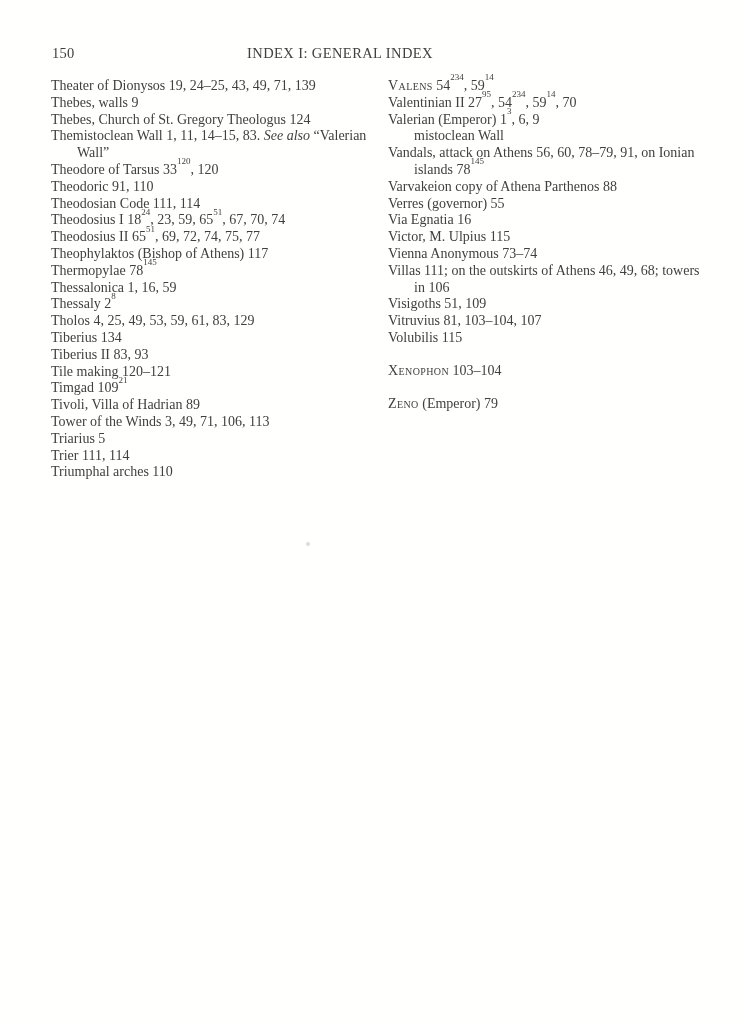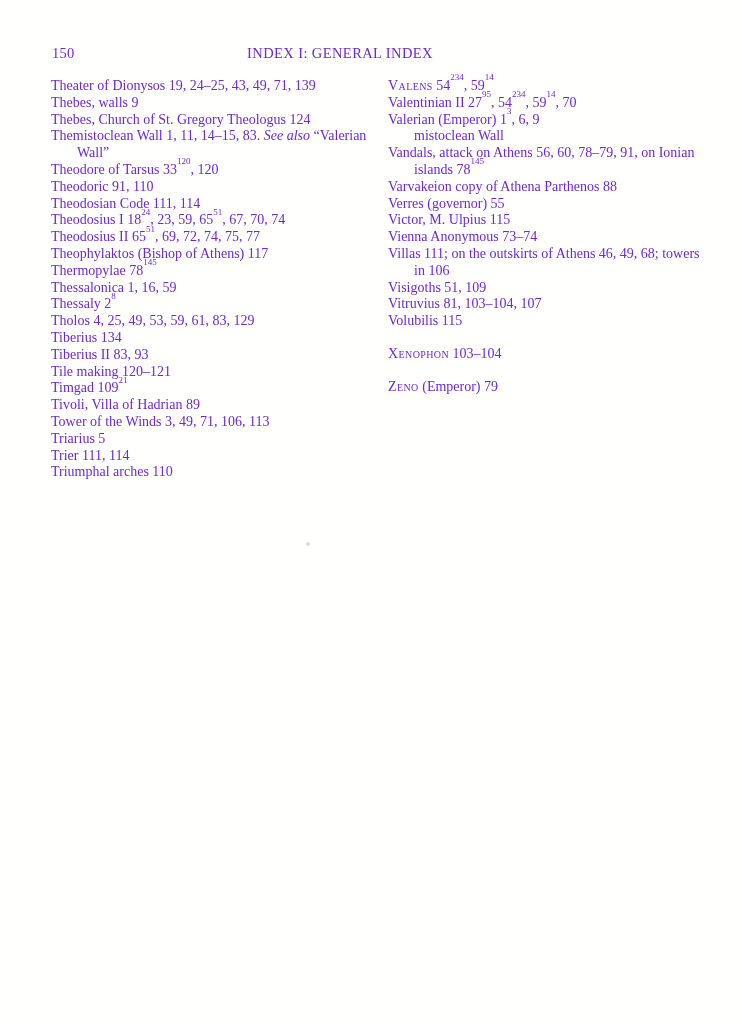--- a/index.html
+++ b/index.html
@@ -1,21 +1,21 @@
 <!DOCTYPE html>
 <html><head>
 <meta charset="utf-8">
 <style>
   html, body { margin: 0; padding: 0; background: #ffffff; }
   .page {
     position: relative;
     width: 742px;
     height: 1024px;
     background: #fffffe;
-    color: #6d28d9;
+    color: #404040;
     font-family: "Liberation Serif", "DejaVu Serif", serif;
     overflow: hidden;
   }
   .pagenum {
     position: absolute;
     left: 52px;
     top: 45px;
     font-size: 14.5px;
     letter-spacing: 0.3px;
   }
@@ -94,20 +94,21 @@
   <div class="col col-right" id="col-right">
       <div class="group">
         <div class="line"><span class="sc">Valens</span> 54<sup>234</sup>, 59<sup>14</sup></div>
         <div class="line">Valentinian II 27<sup>95</sup>, 54<sup>234</sup>, 59<sup>14</sup>, 70</div>
         <div class="line">Valerian (Emperor) 1<sup>3</sup>, 6, 9</div>
         <div class="line cont">mistoclean Wall</div>
         <div class="line">Vandals, attack on Athens 56, 60, 78–79, 91, on Ionian</div>
         <div class="line cont">islands 78<sup>145</sup></div>
         <div class="line">Varvakeion copy of Athena Parthenos 88</div>
         <div class="line">Verres (governor) 55</div>
+        <div class="line">Via Egnatia 16</div>
         <div class="line">Victor, M. Ulpius 115</div>
         <div class="line">Vienna Anonymous 73–74</div>
         <div class="line">Villas 111; on the outskirts of Athens 46, 49, 68; towers</div>
         <div class="line cont">in 106</div>
         <div class="line">Visigoths 51, 109</div>
         <div class="line">Vitruvius 81, 103–104, 107</div>
         <div class="line">Volubilis 115</div>
       </div>
       <div class="group">
         <div class="line"><span class="sc">Xenophon</span> 103–104</div>

